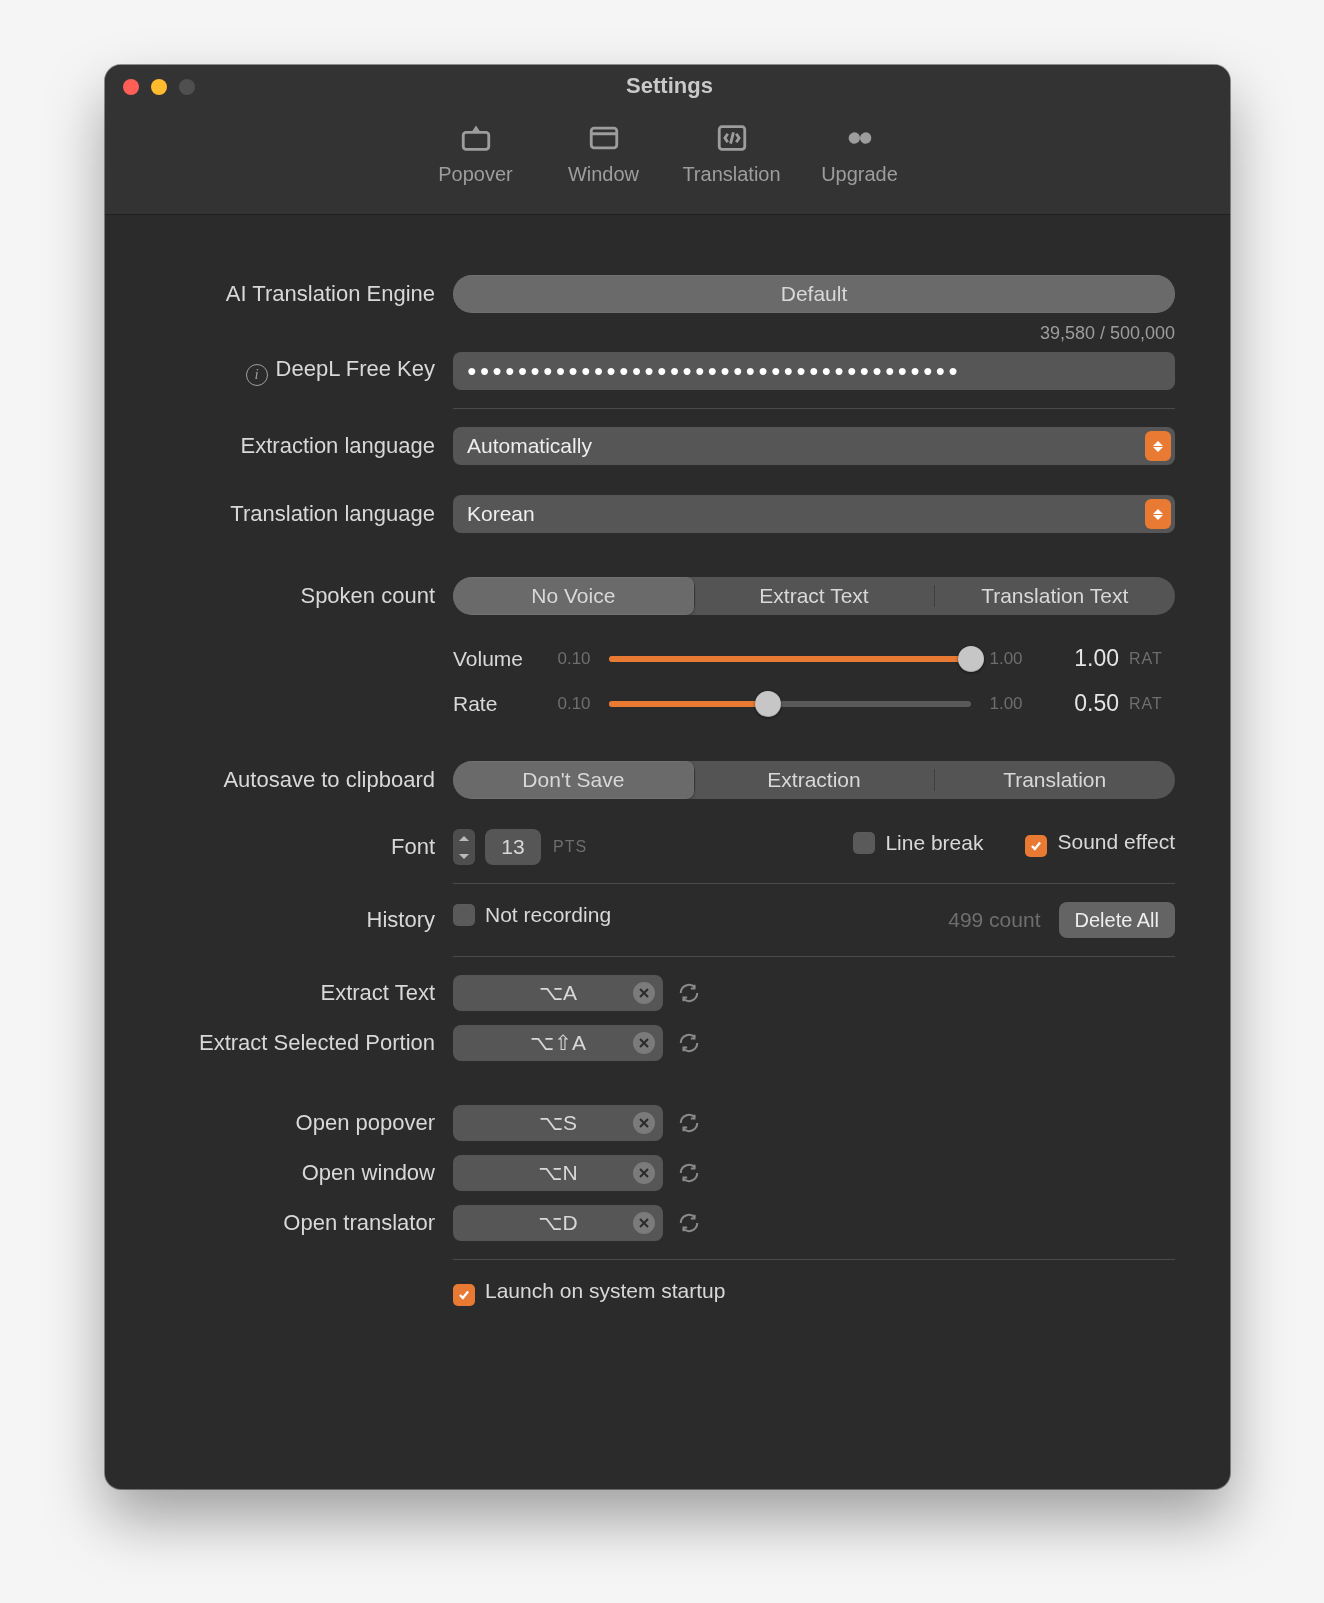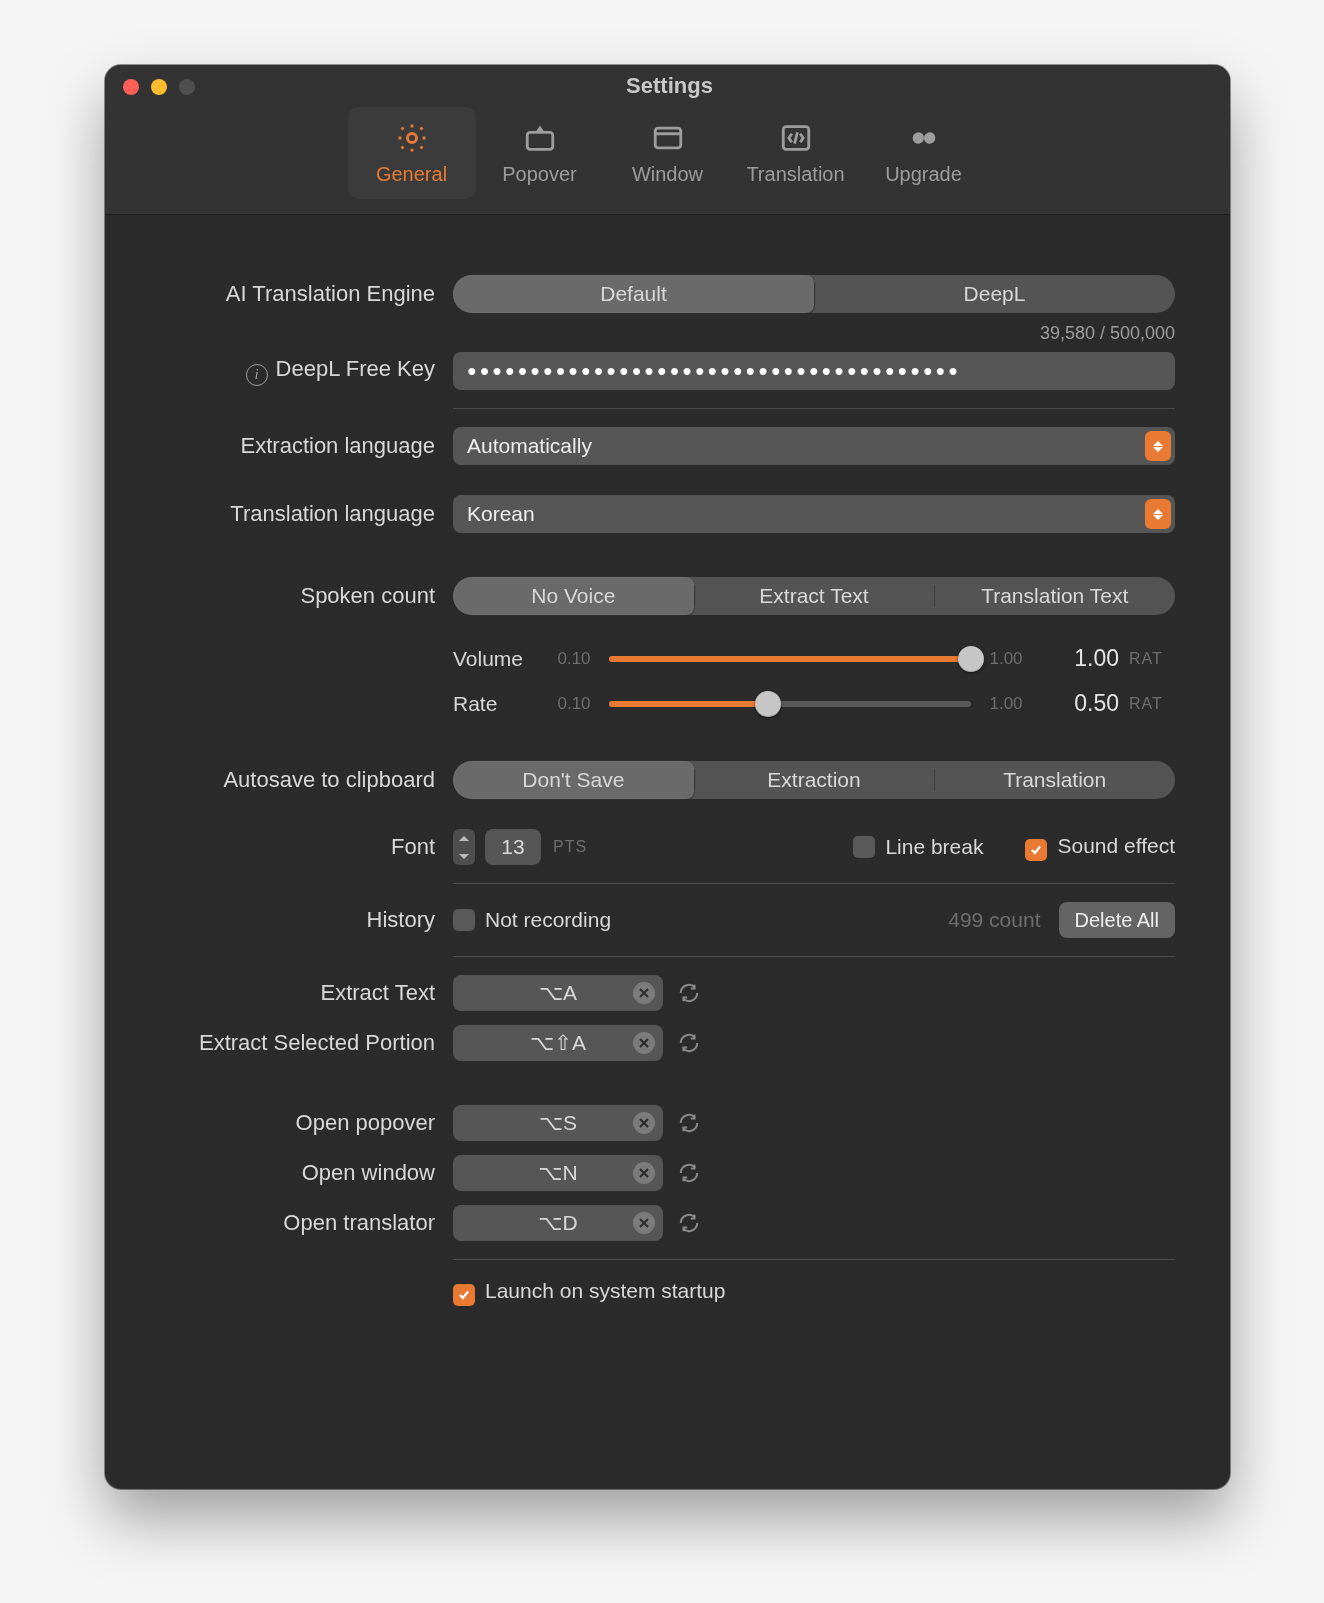--- a/index.html
+++ b/index.html
@@ -233,46 +233,37 @@
   .shortcut .box .clear svg{width:10px;height:10px;}
   .refresh{
     width:28px;height:28px;display:flex;align-items:center;justify-content:center;
     color:#8a8a8a;
   }
   .refresh svg{width:22px;height:22px;}
   .font-row-extra{
     display:flex;align-items:center;gap:42px;margin-left:auto;
   }
   .right-col{
-    display:flex;align-items:center;
+    display:flex;align-items:flex-start;
   }
   .right-col.space-between{justify-content:space-between;}
   .tab .tlabel{white-space:nowrap;}
 </style>
 </head>
 <body>
 
 <div class="window">
   <div class="titlebar">
     <div class="traffic">
       <div class="tl red"></div>
       <div class="tl yellow"></div>
       <div class="tl gray"></div>
     </div>
     <div class="wtitle">Settings</div>
     <div class="tabs">
-      <div class="tab sel">
-        <span class="ticon">
-          <svg viewBox="0 0 24 24" fill="none" stroke="currentColor" stroke-width="2">
-            <circle cx="12" cy="12" r="3.2"></circle>
-            <path d="M12 2.5v2M12 19.5v2M4.6 4.6l1.4 1.4M18 18l1.4 1.4M2.5 12h2M19.5 12h2M4.6 19.4l1.4-1.4M18 6l1.4-1.4"></path>
-          </svg>
-        </span>
-        <span class="tlabel">General</span>
-      </div>
       <div class="tab">
         <span class="ticon">
           <svg viewBox="0 0 24 24" fill="none" stroke="currentColor" stroke-width="2">
             <path d="M5 8h14a2 2 0 0 1 2 2v8a2 2 0 0 1-2 2H5a2 2 0 0 1-2-2v-8a2 2 0 0 1 2-2z"></path>
             <path d="M10 8l2-3 2 3"></path>
           </svg>
         </span>
         <span class="tlabel">Popover</span>
       </div>
       <div class="tab">
@@ -304,21 +295,20 @@
       </div>
     </div>
   </div>
 
   <div class="content">
 
     <div class="row">
       <div class="lbl">AI Translation Engine</div>
       <div class="seg">
         <div class="segopt sel">Default</div>
-        <div class="segopt">DeepL</div>
       </div>
     </div>
     <div class="counter-line">
       <div></div>
       <div class="ct">39,580 / 500,000</div>
     </div>
     <div class="spacer-8"></div>
     <div class="row">
       <div class="lbl">
         <span class="info">i</span><span>DeepL Free Key</span>

